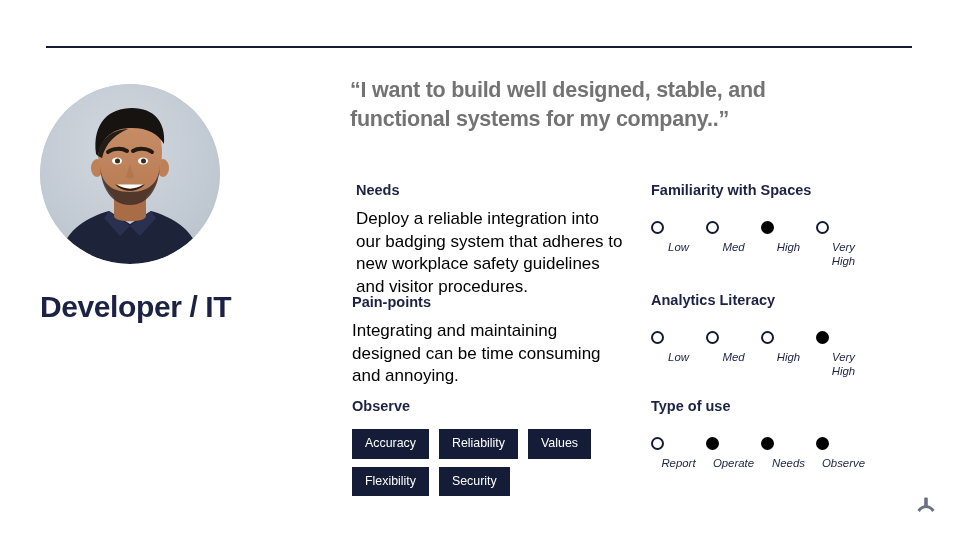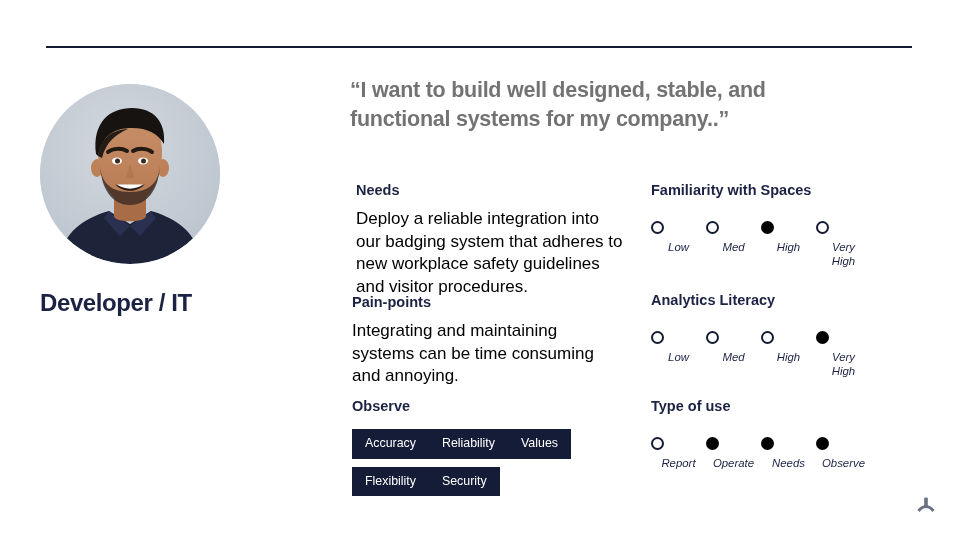--- a/index.html
+++ b/index.html
@@ -44,21 +44,21 @@
     border-radius: 50%;
     overflow: hidden;
     background: #c3cad3;
     position: relative;
     display: block;
   }
   .avatar svg { display: block; width: 180px; height: 180px; }
 
   .persona-title {
     margin-top: 26px;
-    font-size: 24px;
+    font-size: 30px;
     font-weight: 700;
     letter-spacing: -0.4px;
     color: #1b2243;
     line-height: 1.1;
     white-space: nowrap;
   }
 
   
   .quote {
     position: absolute;
@@ -101,20 +101,21 @@
     white-space: pre-line;
   }
 
   .block-needs { position: absolute; left: 4px; top: 0; width: 270px; }
   .block-pain  { position: absolute; left: 0; top: 112px; width: 270px; }
   .block-values{ position: absolute; left: 0; top: 216px; width: 270px; }
 
   .tag-rows { margin-top: 14px; }
   .tag-row {
     display: flex;
+    gap: 10px;
     margin-bottom: 8px;
   }
   .tag {
     background: #141c38;
     color: #ffffff;
     font-size: 12.4px;
     line-height: 1;
     padding: 8px 13px 9px 13px;
     white-space: nowrap;
     text-align: center;
@@ -225,21 +226,21 @@
 
   <div class="col-left">
 
     <div class="block-needs">
       <div class="sec-title">Needs</div>
       <div class="sec-body">Deploy a  reliable integration into our badging system that adheres to new workplace safety guidelines and visitor procedures.</div>
     </div>
 
     <div class="block-pain">
       <div class="sec-title">Pain-points</div>
-      <div class="sec-body">Integrating and maintaining systems can be time consuming and annoying.</div>
+      <div class="sec-body">Integrating and maintaining designed can be time consuming and annoying.</div>
     </div>
 
     <div class="block-values">
       <div class="sec-title">Observe</div>
       <div class="tag-rows" id="values-tags">
           <div class="tag-row">
             <div class="tag">Accuracy</div>
             <div class="tag">Reliability</div>
             <div class="tag">Values</div>
           </div>

